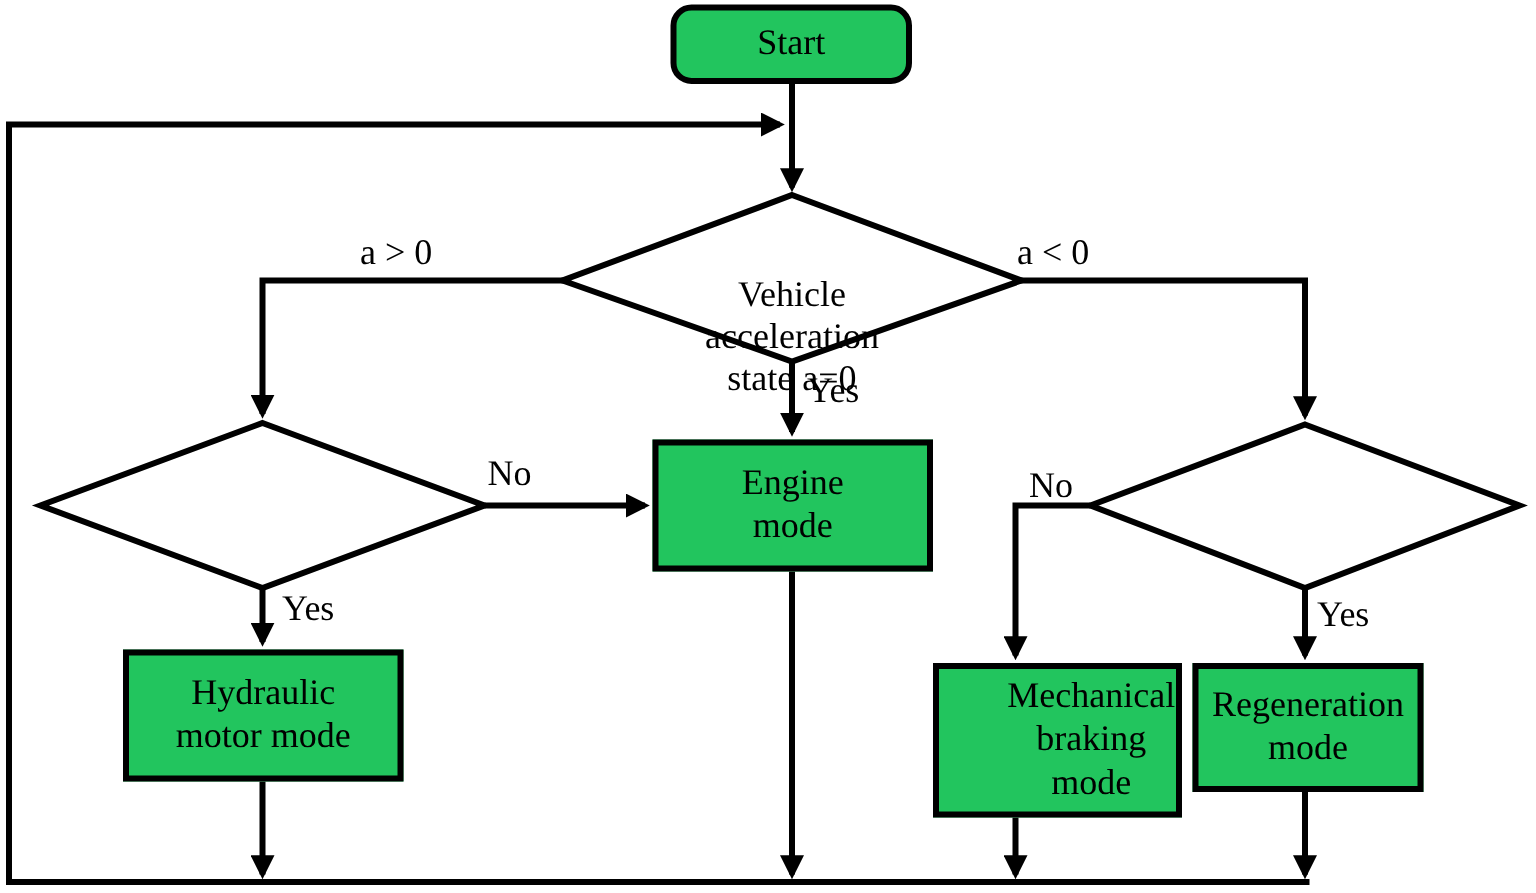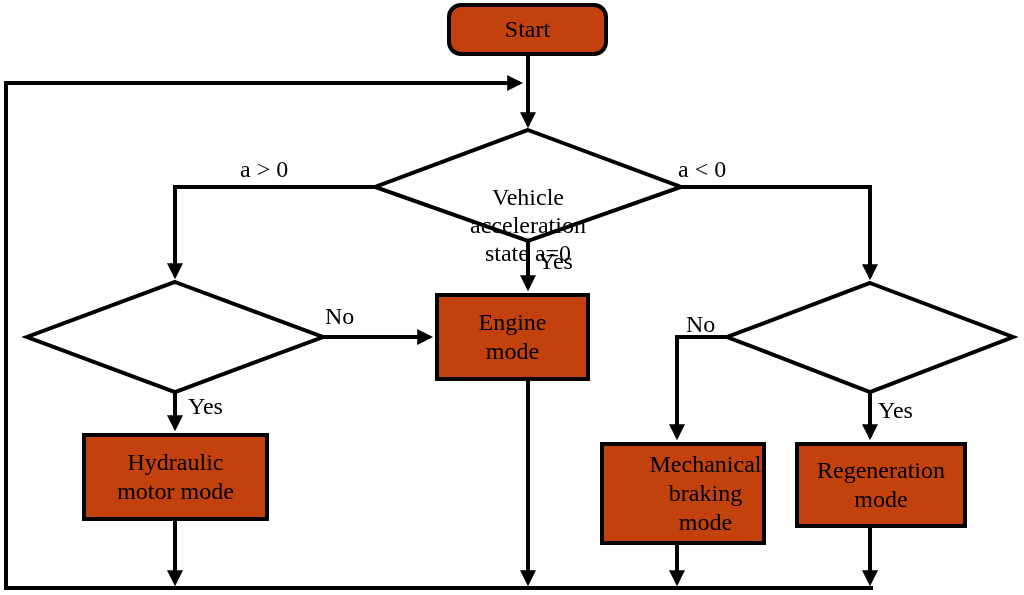--- a/index.html
+++ b/index.html
@@ -17,21 +17,21 @@
     color: #000000;
   }
   .stage svg {
     position: absolute;
     left: 0;
     top: 0;
   }
   .node {
     position: absolute;
     box-sizing: border-box;
-    background: #c2410c;
+    background: #22c55e;
     border: 4px solid #000000;
     display: flex;
     align-items: center;
     justify-content: center;
     text-align: center;
     font-size: 24px;
     line-height: 29px;
     white-space: pre-line;
   }
   .terminator {
@@ -84,37 +84,37 @@
     <path d="M 528 381 L 528 583" fill="none" stroke="#000000" stroke-width="4" marker-end="url(#arrow)"></path>
     <path d="M 175 521 L 175 583" fill="none" stroke="#000000" stroke-width="4" marker-end="url(#arrow)"></path>
     <path d="M 677 545 L 677 583" fill="none" stroke="#000000" stroke-width="4" marker-end="url(#arrow)"></path>
     <path d="M 870 528 L 870 583" fill="none" stroke="#000000" stroke-width="4" marker-end="url(#arrow)"></path>
   </svg>
 
   <div class="node terminator" style="left:447px; top:3px; width:161px; height:53px;">
     <span>Start</span>
   </div>
 
-  <div class="node" style="left:435px; top:293px; width:155px; height:88px;">
+  <div class="node" style="left:435px; top:293px; width:187px; height:88px;">
     <span>Engine
 mode</span>
   </div>
 
   <div class="node" style="left:82px; top:433px; width:187px; height:88px;">
     <span>Hydraulic
 motor mode</span>
   </div>
 
-  <div class="node" style="left:600px; top:442px; width:166px; height:103px;padding-left:45px;">
+  <div class="node" style="left:622px; top:442px; width:166px; height:103px;padding-left:45px;">
     <span>Mechanical
 braking
 mode</span>
   </div>
 
-  <div class="node" style="left:795px; top:442px; width:172px; height:86px;">
+  <div class="node" style="left:795px; top:442px; width:154px; height:86px;">
     <span>Regeneration
 mode</span>
   </div>
 
   <div class="diamond-label" style="left:408px; top:144px; width:240px; height:86px;">Vehicle
 acceleration
 state a=0</div>
 
   <div class="edge-label" style="left:240px; top:156px;">a &gt; 0</div>
   <div class="edge-label" style="left:678px; top:156px;">a &lt; 0</div>

